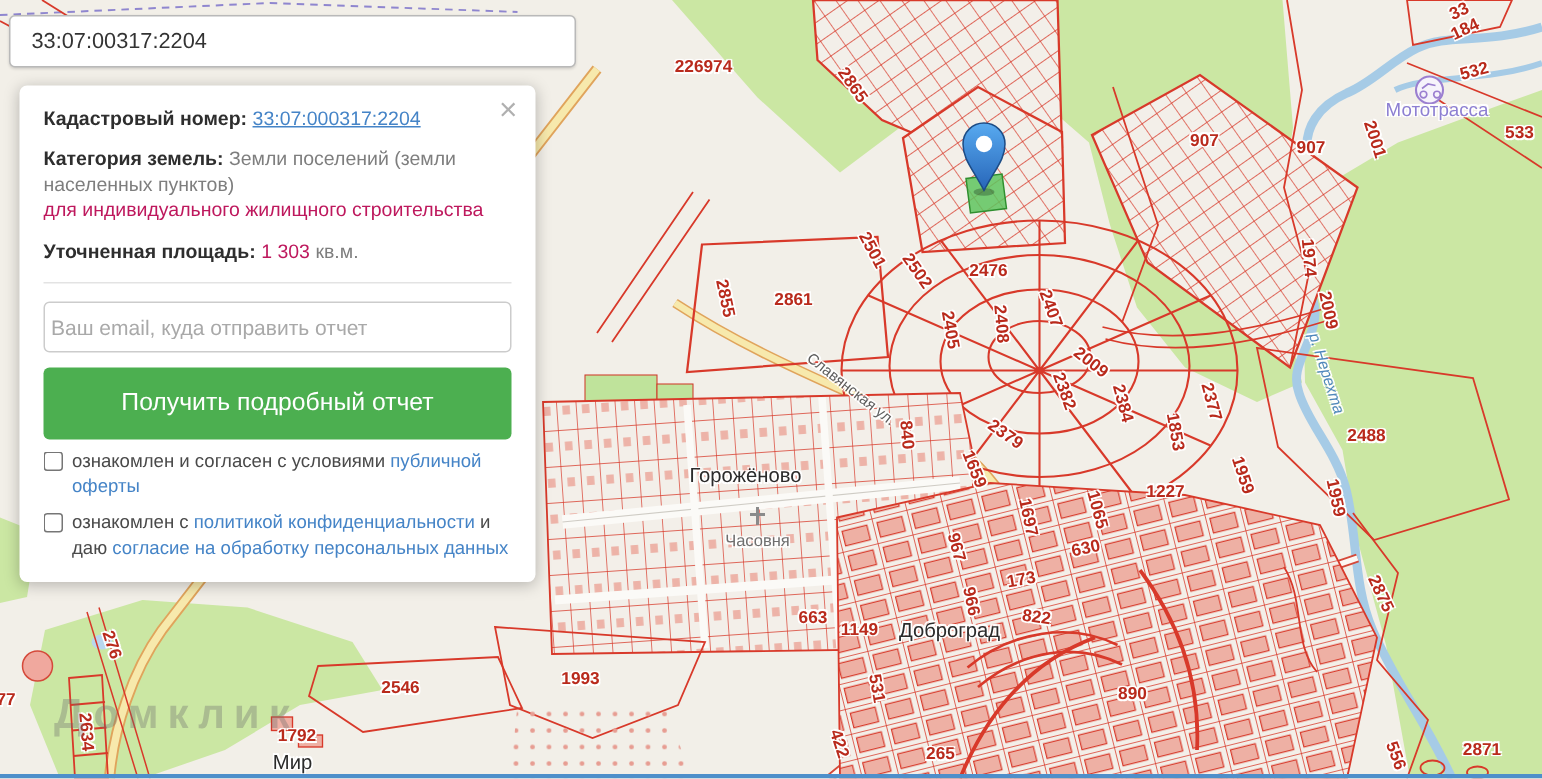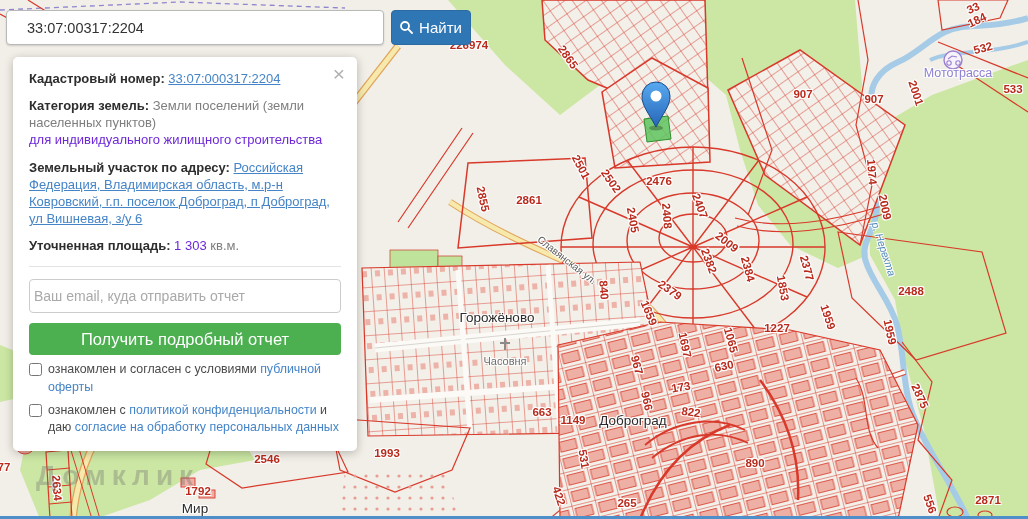--- a/index.html
+++ b/index.html
@@ -16,40 +16,40 @@
   .lbl-water{color:#4f87bd;font-size:10.5px;font-style:italic;}
   .lbl-street{color:#5c5c5c;font-size:10px;}
   .lbl-purple{color:#8d7fd2;font-size:12.5px;}
   .watermark{position:absolute;left:36px;top:460px;z-index:2;font-size:28px;font-weight:700;
     letter-spacing:6px;color:rgba(110,110,110,.35);pointer-events:none;}
   .bottom-bar{position:absolute;left:0;bottom:0;width:100%;height:3px;background:#4e8fca;z-index:3;}
 
   
   .search-bar{position:absolute;left:6px;top:10px;z-index:10;display:flex;gap:7px;}
   .search-bar input{width:378px;height:35px;box-sizing:border-box;border:1px solid #b9b9b9;border-radius:4px;
-    padding:0 20px;font-size:14.5px;color:#333;background:#fff;box-shadow:0 1px 2px rgba(0,0,0,.15);
+    padding:0 14px;font-size:14.5px;color:#333;background:#fff;box-shadow:0 1px 2px rgba(0,0,0,.15);
     font-family:"Liberation Sans",sans-serif;}
   .btn-find{width:80px;height:35px;background:#2f76b5;border:1px solid #2b6aa3;border-radius:4px;color:#fff;
     font-size:15px;display:flex;align-items:center;justify-content:center;gap:6px;cursor:pointer;
     font-family:"Liberation Sans",sans-serif;}
 
   
   .card{position:absolute;left:13px;top:57px;width:344px;box-sizing:border-box;z-index:10;background:#fff;
     border-radius:5px;box-shadow:0 2px 10px rgba(0,0,0,.25);padding:13px 16px 14px;font-size:13px;color:#333;}
   .card .row{margin-bottom:10px;line-height:1.32;}
   .card b{color:#2e2e2e;}
   .card a{color:#4584c7;cursor:pointer;}
   .muted{color:#7e7e7e;}
-  .dark{color:#6d28d9;}
+  .dark{color:#be185d;}
   .card hr{border:none;border-top:1px solid #e3e3e3;margin:12px 0;}
   .close-x{position:absolute;top:6px;right:12px;font-size:21px;color:#b0b0b0;cursor:pointer;line-height:1;}
   .email-input{width:100%;height:34px;box-sizing:border-box;border:1px solid #ccc;border-radius:4px;
     padding:0 4px;font-size:14px;color:#333;font-family:"Liberation Sans",sans-serif;}
   .email-input::placeholder{color:#a9a9a9;}
-  .btn-report{width:100%;height:32px;margin-top:10px;background:#4caf50;border:none;border-radius:4px;
+  .btn-report{width:100%;height:48px;margin-top:10px;background:#4caf50;border:none;border-radius:4px;
     color:#fff;font-size:16.5px;cursor:pointer;font-family:"Liberation Sans",sans-serif;}
   .agree{display:flex;gap:6px;margin-top:6px;font-size:12.4px;color:#4a4a4a;line-height:1.4;align-items:flex-start;}
   .agree input{margin:2px 0 0;width:13px;height:13px;flex:0 0 13px;}
   .flinks{margin-top:12px;text-align:center;font-size:13px;line-height:1.75;}
   .flinks a{display:inline-block;border-bottom:1px dotted #4584c7;text-decoration:none;}
 </style>
 </head>
 <body>
 
 <div id="app">
@@ -239,48 +239,37 @@
       <span class="lbl-water" style="left: 884px; top: 249px; transform: translate(-50%, -50%) rotate(72deg);">р. Нерехта</span>
       <span class="lbl-street" style="left: 567px; top: 260px; transform: translate(-50%, -50%) rotate(38deg);">Славянская ул.</span>
       <span class="lbl-purple" style="left: 958px; top: 73px; transform: translate(-50%, -50%) rotate(0deg);">Мототрасса</span>
     </div>
 
   <div class="watermark">Домклик</div>
   <div class="bottom-bar"></div>
 
   <div class="search-bar">
     <input type="text" value="33:07:00317:2204" style="">
-    <button class="btn-find">
-      <svg width="13" height="13" viewBox="0 0 13 13">
-        <circle cx="5" cy="5" r="4" fill="none" stroke="#fff" stroke-width="1.8"></circle>
-        <line x1="8.2" y1="8.2" x2="12" y2="12" stroke="#fff" stroke-width="1.8" stroke-linecap="round"></line>
-      </svg>
-      <span>Найти</span>
-    </button>
   </div>
 
   <div class="card">
     <span class="close-x">×</span>
 
     <div class="row">
       <b>Кадастровый номер:</b>
       <a style="text-decoration:underline;">33:07:000317:2204</a>
     </div>
 
     <div class="row">
       <b>Категория земель:</b>
       <span class="muted">Земли поселений (земли населенных пунктов)</span>
       <br>
       <span class="dark">для индивидуального жилищного строительства</span>
     </div>
 
-    <div class="row">
-      <b>Земельный участок по адресу:</b>
-      <a style="text-decoration:underline;">Российская Федерация, Владимирская область, м.р-н Ковровский, г.п. поселок Доброград, п Доброград, ул Вишневая, з/у 6</a>
-    </div>
 
     <div class="row">
       <b>Уточненная площадь:</b>
       <span class="dark">1 303</span>
       <span class="muted">кв.м.</span>
     </div>
 
     <hr>
 
     <input type="email" class="email-input" placeholder="Ваш email, куда отправить отчет" style="">

